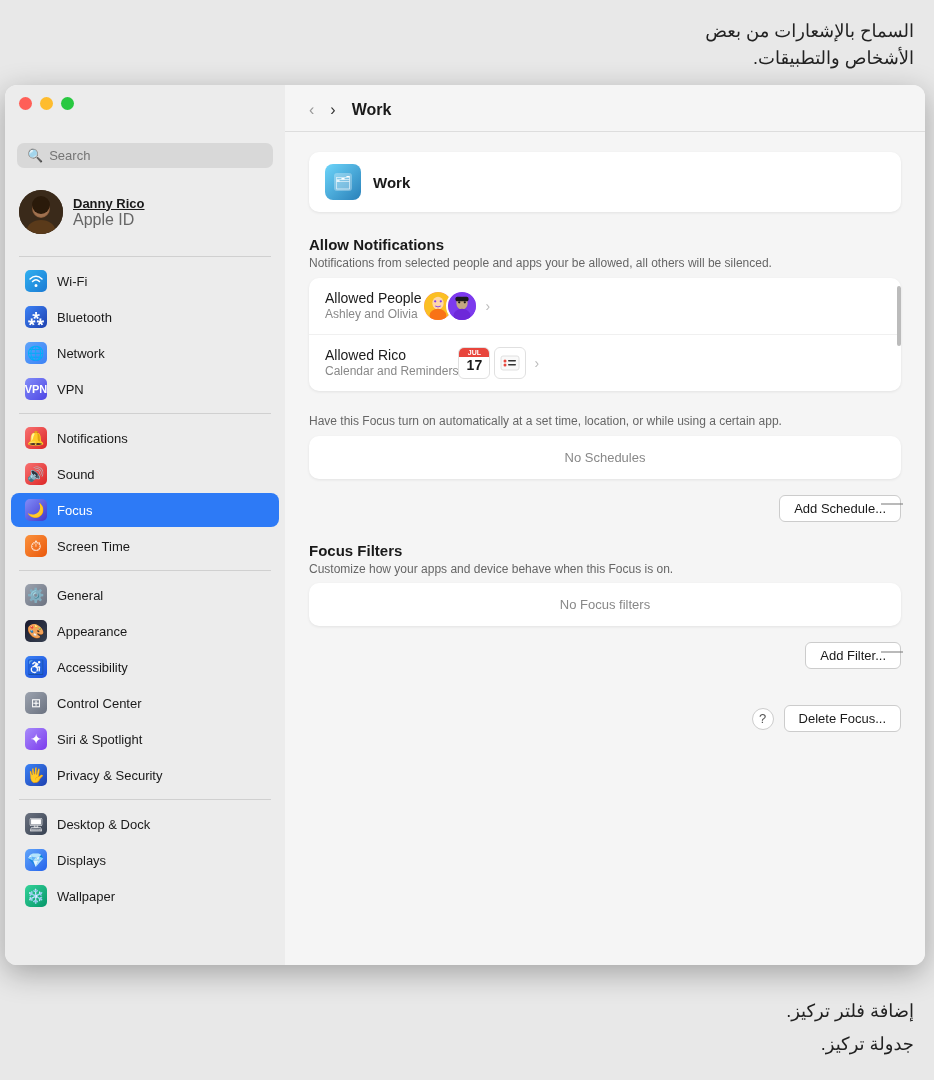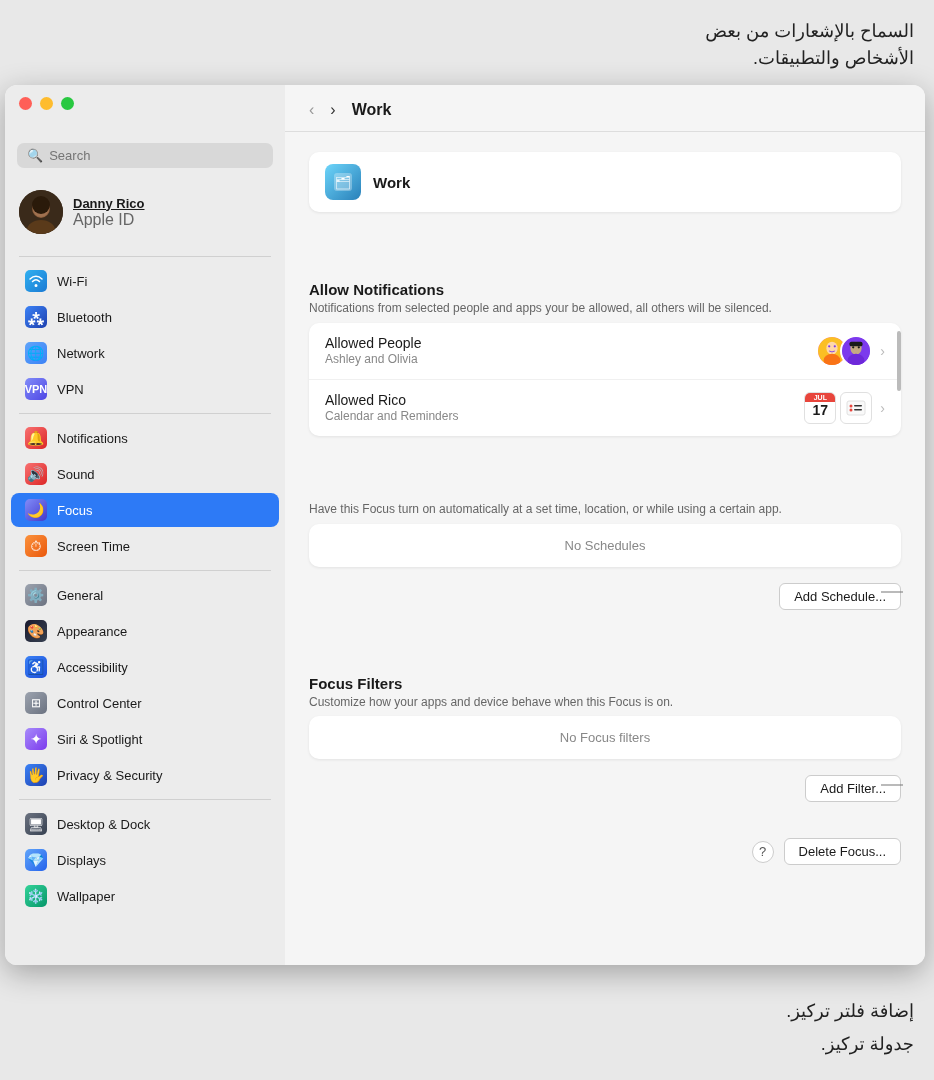--- a/index.html
+++ b/index.html
@@ -221,21 +221,20 @@
       font-weight: 600;
       color: #1a1a1a;
     }
 
     
     .section {
       margin-bottom: 20px;
     }
     .section-header {
       margin-bottom: 6px;
-      margin-top: 45px;
     }
     .section-title {
       font-size: 15px;
       font-weight: 700;
       color: #1a1a1a;
     }
     .section-desc {
       font-size: 12px;
       color: #666;
       margin-top: 2px;
@@ -246,21 +245,21 @@
       background: white;
       border-radius: 10px;
       overflow: hidden;
       box-shadow: 0 1px 3px rgba(0,0,0,0.08);
       position: relative;
     }
 
     .card-row {
       display: flex;
       align-items: center;
-      justify-content: space-between;
+      justify-content: flex-start;
       padding: 12px 16px;
       border-bottom: 1px solid #f0f0f0;
       cursor: pointer;
     }
     .card-row:last-child { border-bottom: none; }
     .card-row-left { display: flex; flex-direction: column; }
     .card-row-title { font-size: 14px; font-weight: 500; color: #1a1a1a; }
     .card-row-sub { font-size: 12px; color: #888; margin-top: 1px; }
     .card-row-right { display: flex; align-items: center; gap: 8px; }
 

